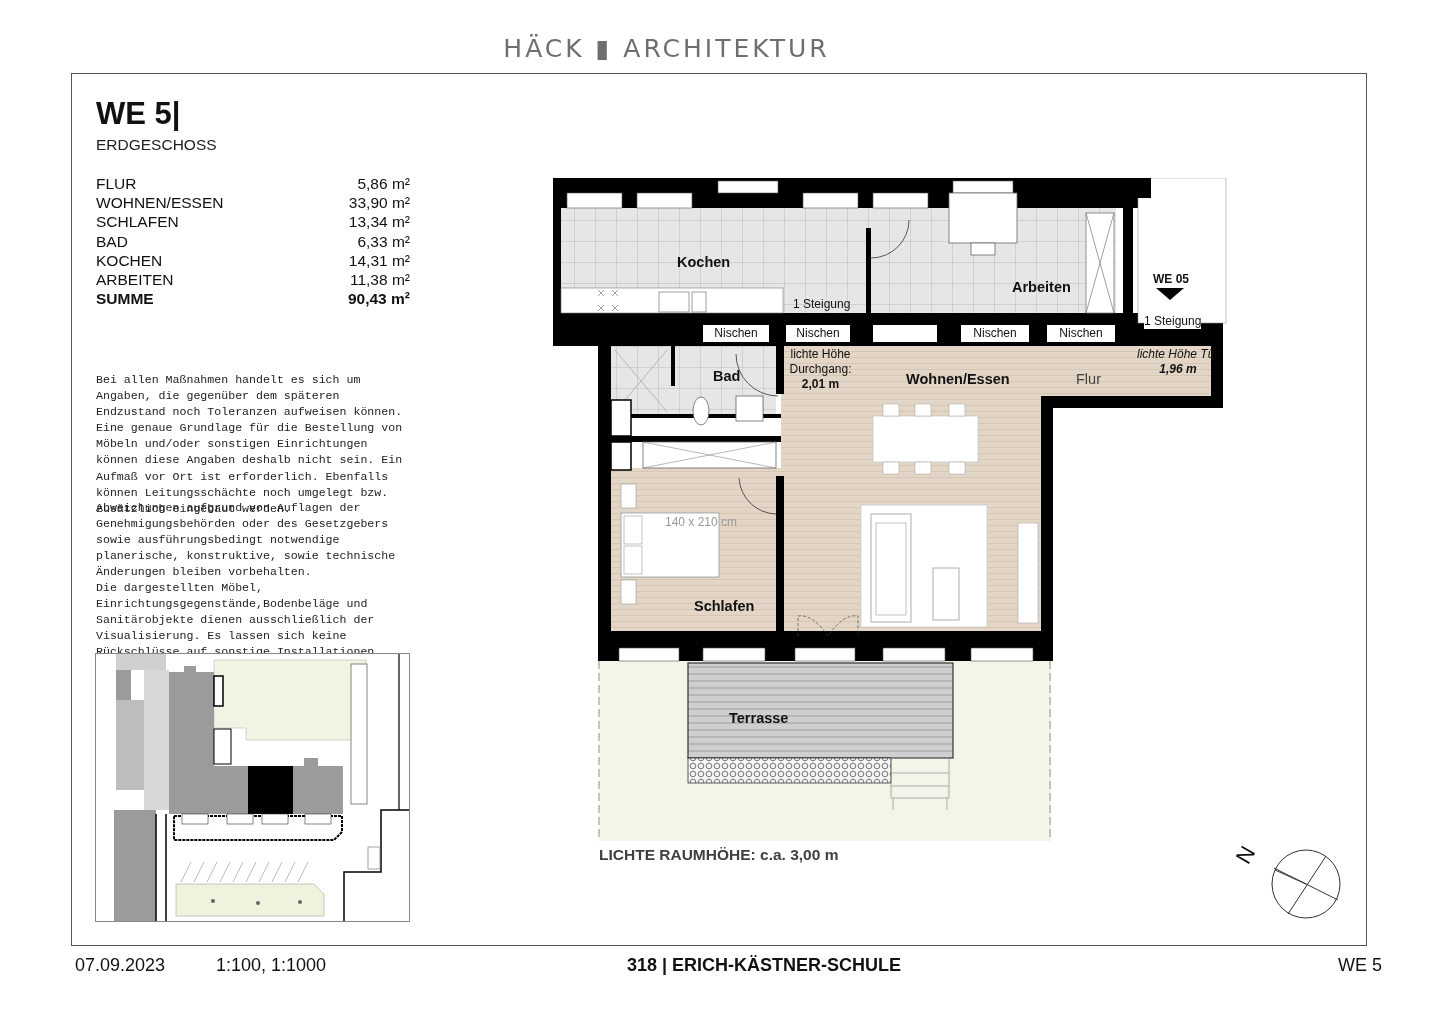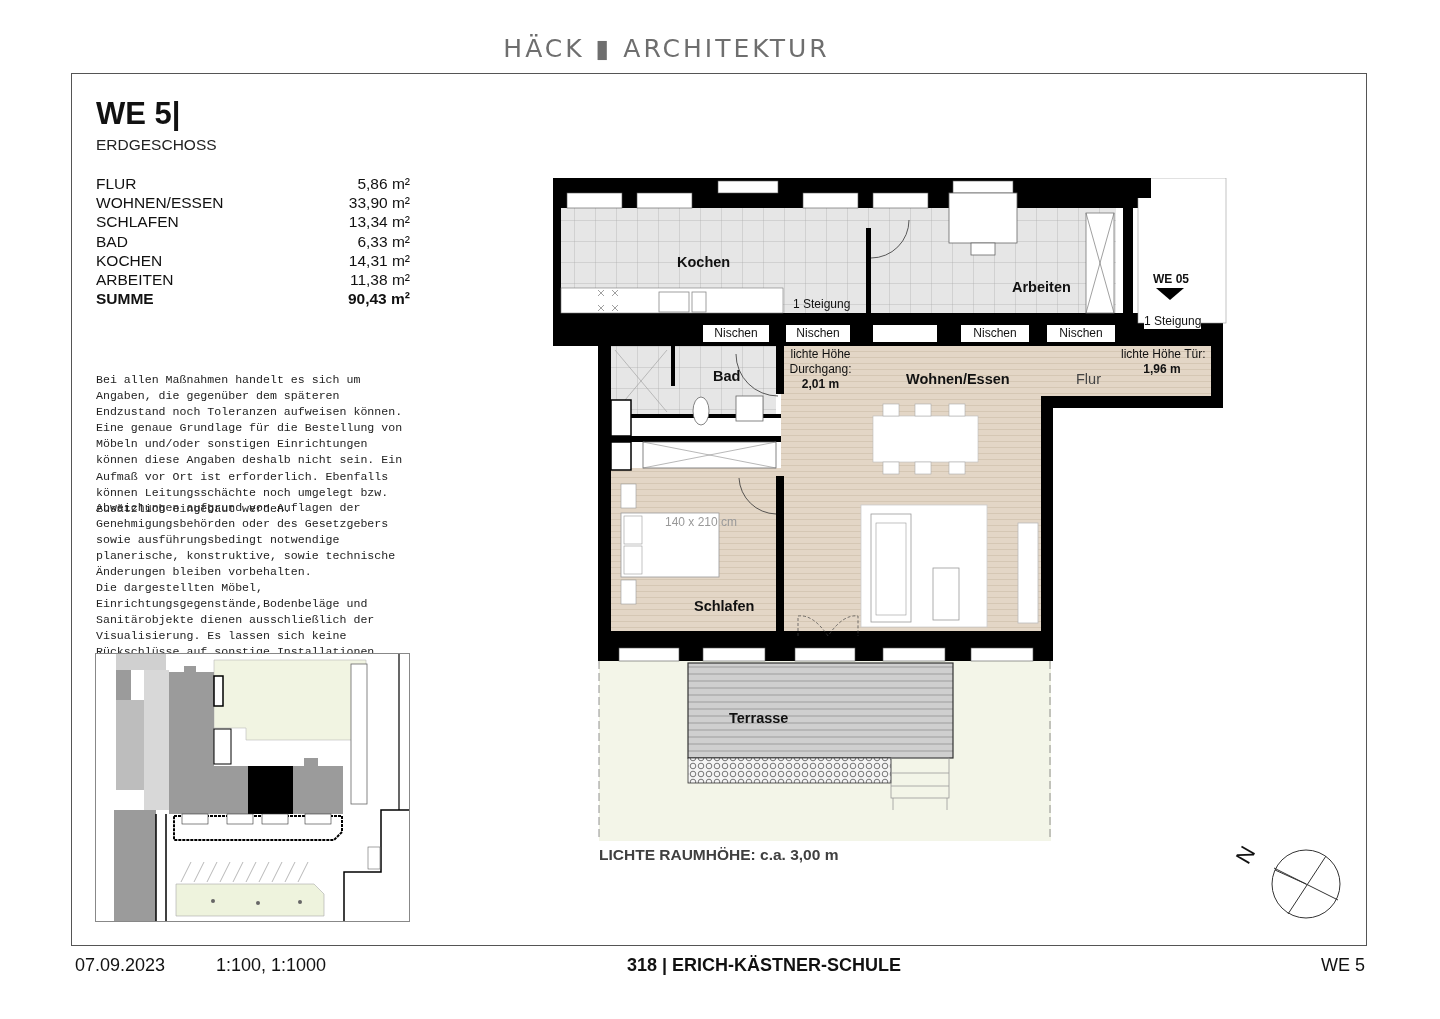--- a/index.html
+++ b/index.html
@@ -19,21 +19,21 @@
   .lbl { position: absolute; font-size: 14.5px; font-weight: bold; color: #111; white-space: nowrap; }
   .lbl-sm { position: absolute; font-size: 12px; color: #111; white-space: nowrap; text-align: center; line-height: 15px; }
   .lbl-sm b { font-weight: bold; }
   .niche { position: absolute; background: #fff; font-size: 12px; text-align: center; line-height: 17px; height: 17px; color: #111; }
   .height-note { position: absolute; left: 599px; top: 846px; font-size: 15.5px; font-weight: bold; color: #404040; }
   .north { position: absolute; left: 1238px; top: 842px; font-size: 22px; font-weight: normal; transform: rotate(-60deg); color: #111; }
   .compass { position: absolute; left: 1270px; top: 848px; width: 72px; height: 72px; }
   .footer { position: absolute; top: 955px; font-size: 18px; color: #111; }
   .f-date { left: 75px; } .f-scale { left: 216px; }
   .f-proj { left: 0; width: 1528px; text-align: center; font-weight: bold; }
-  .f-unit { right: 75px; }
+  .f-unit { right: 58px; }
 </style>
 </head>
 <body>
 
 <div class="brand">HÄCK ▮ ARCHITEKTUR</div>
 
 <div class="frame"></div>
 
 <div class="unit-title">WE 5|</div>
 <div class="floor">ERDGESCHOSS</div>
@@ -283,21 +283,21 @@
 
   <div class="lbl-sm" style="left:240px; top:119px;">1 Steigung</div>
   <div class="lbl-sm" style="left:591px; top:136px; background:#fff;">1 Steigung</div>
   <div class="lbl-sm" style="left:600px; top:94px; font-weight:bold;">WE 05</div>
 
   <div class="lbl-sm" style="left:235px; top:169px; width:65px;">
     <div>lichte Höhe</div>
     <div>Durchgang:</div>
     <b>2,01 m</b>
   </div>
-  <div class="lbl-sm" style="left:568px; top:169px; width:82px;">
+  <div class="lbl-sm" style="left:584px; top:169px; width:82px;font-style:italic;">
     <div>lichte Höhe Tür:</div>
     <b>1,96 m</b>
   </div>
   <div class="lbl-sm" style="left:112px; top:337px; font-size:12px; color:#999;">140 x 210 cm</div>
 </div>
 
 <div class="height-note">LICHTE RAUMHÖHE: c.a. 3,00 m</div>
 
 <div class="north">N</div>
 <svg class="compass" viewBox="0 0 72 72">

